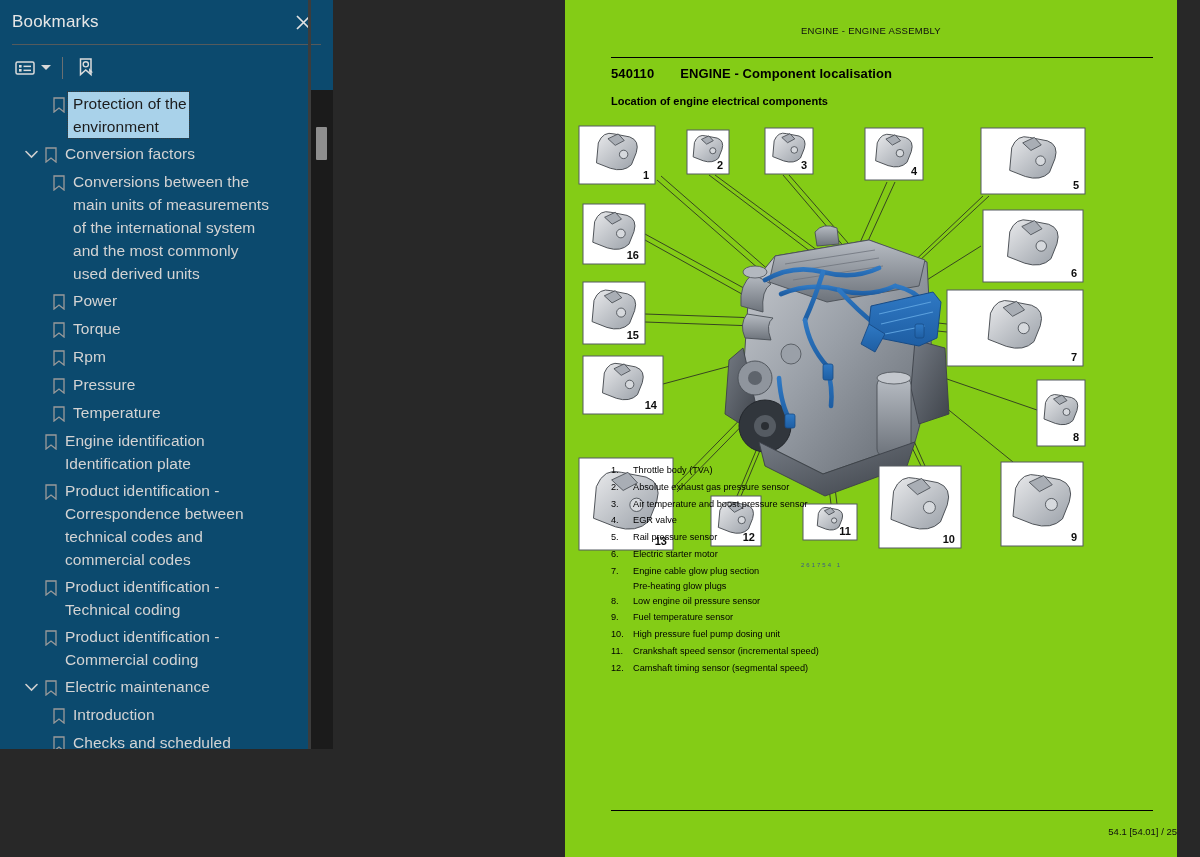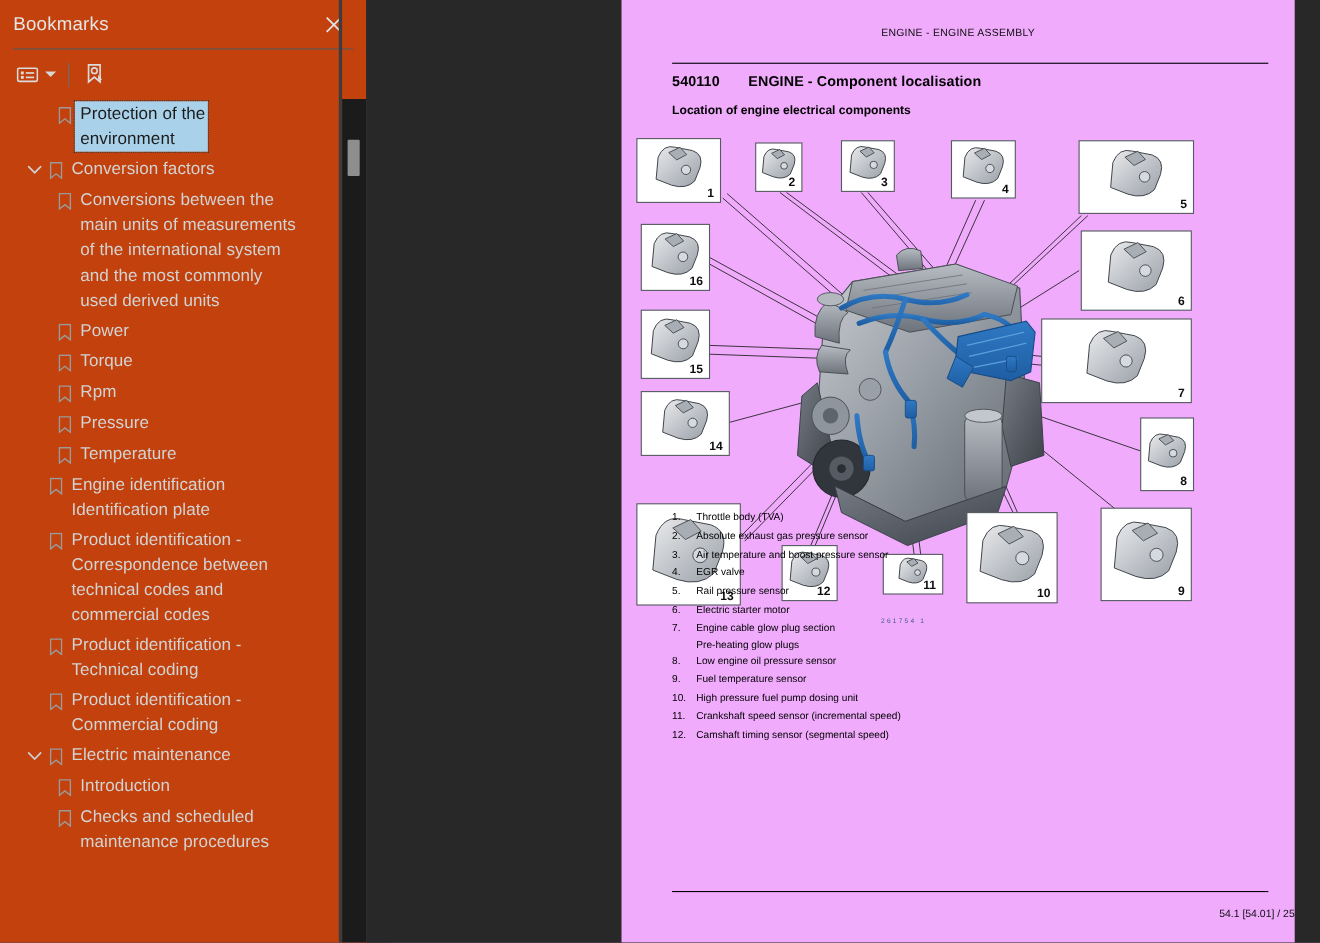--- a/index.html
+++ b/index.html
@@ -7,22 +7,22 @@
     width:1200px;height:857px;overflow:hidden;
     background:#282828;
     font-family:"Liberation Sans", sans-serif;
     -webkit-font-smoothing:antialiased;
   }
   .app{position:relative;width:1200px;height:857px;display:flex;}
 
   
   .sidebar{
     position:relative;
-    width:333px;height:857px;
-    background:#c2410c;
+    width:333px;height:749px;
+    background:#0c4a6e;
     flex:0 0 333px;
     overflow:hidden;
   }
   .sb-header{
     height:44px;display:flex;align-items:center;
     padding:0 14px 0 12px;
     position:relative;
   }
   .sb-title{
     color:#e6e6e6;font-size:17px;letter-spacing:.2px;
@@ -126,21 +126,21 @@
     border-right:9px solid #aeaeae;
   }
 
   
   .viewer{
     position:relative;flex:1 1 auto;background:#282828;
     height:857px;overflow:hidden;
   }
   .page{
     position:absolute;left:232px;top:0;width:612px;height:857px;
-    background:#f0abfc;
+    background:#84cc16;
     box-shadow:0 0 0 0 rgba(0,0,0,0);
   }
   .pg-running-head{
     position:absolute;left:0;right:0;top:25px;
     text-align:center;font-size:9.5px;color:#101010;
     letter-spacing:.25px;font-family:"Liberation Sans",sans-serif;
   }
   .pg-rule{
     position:absolute;left:46px;right:24px;top:57px;height:1.4px;background:#000;
   }

